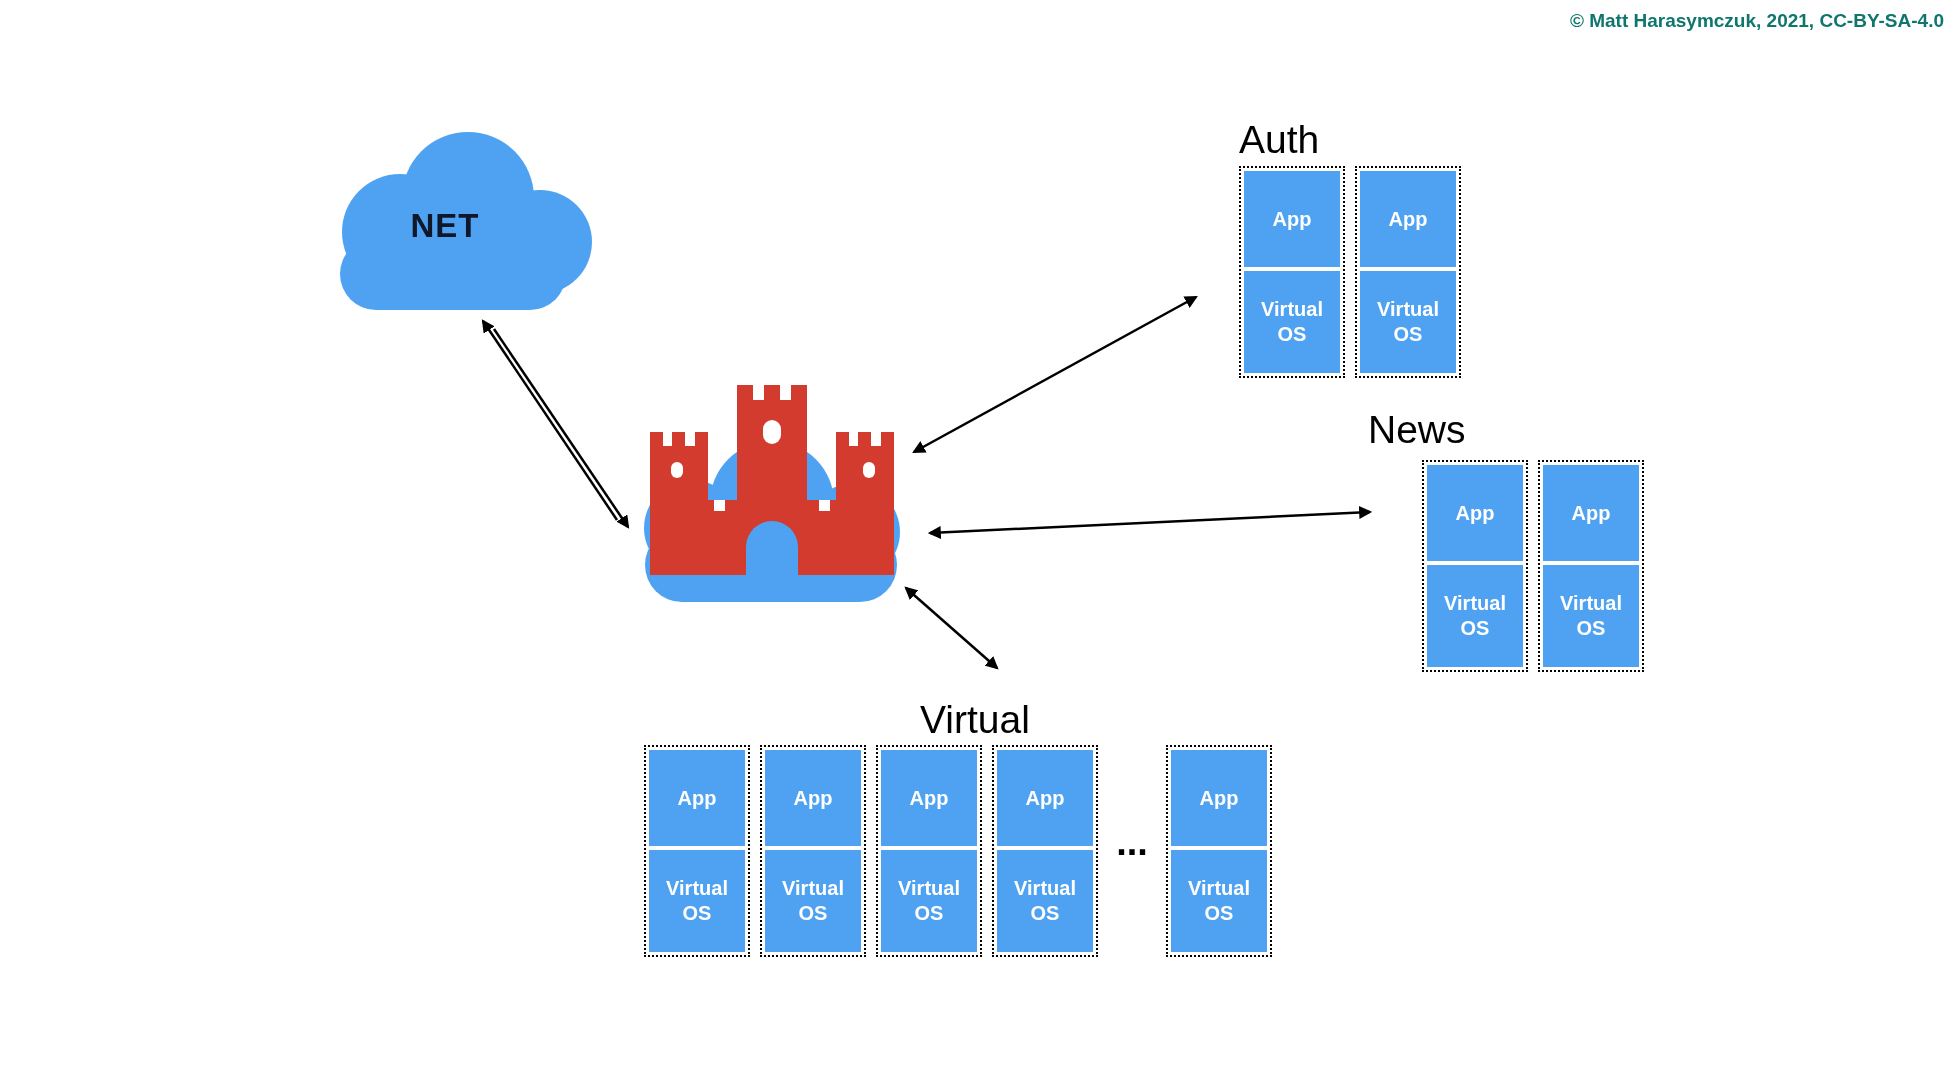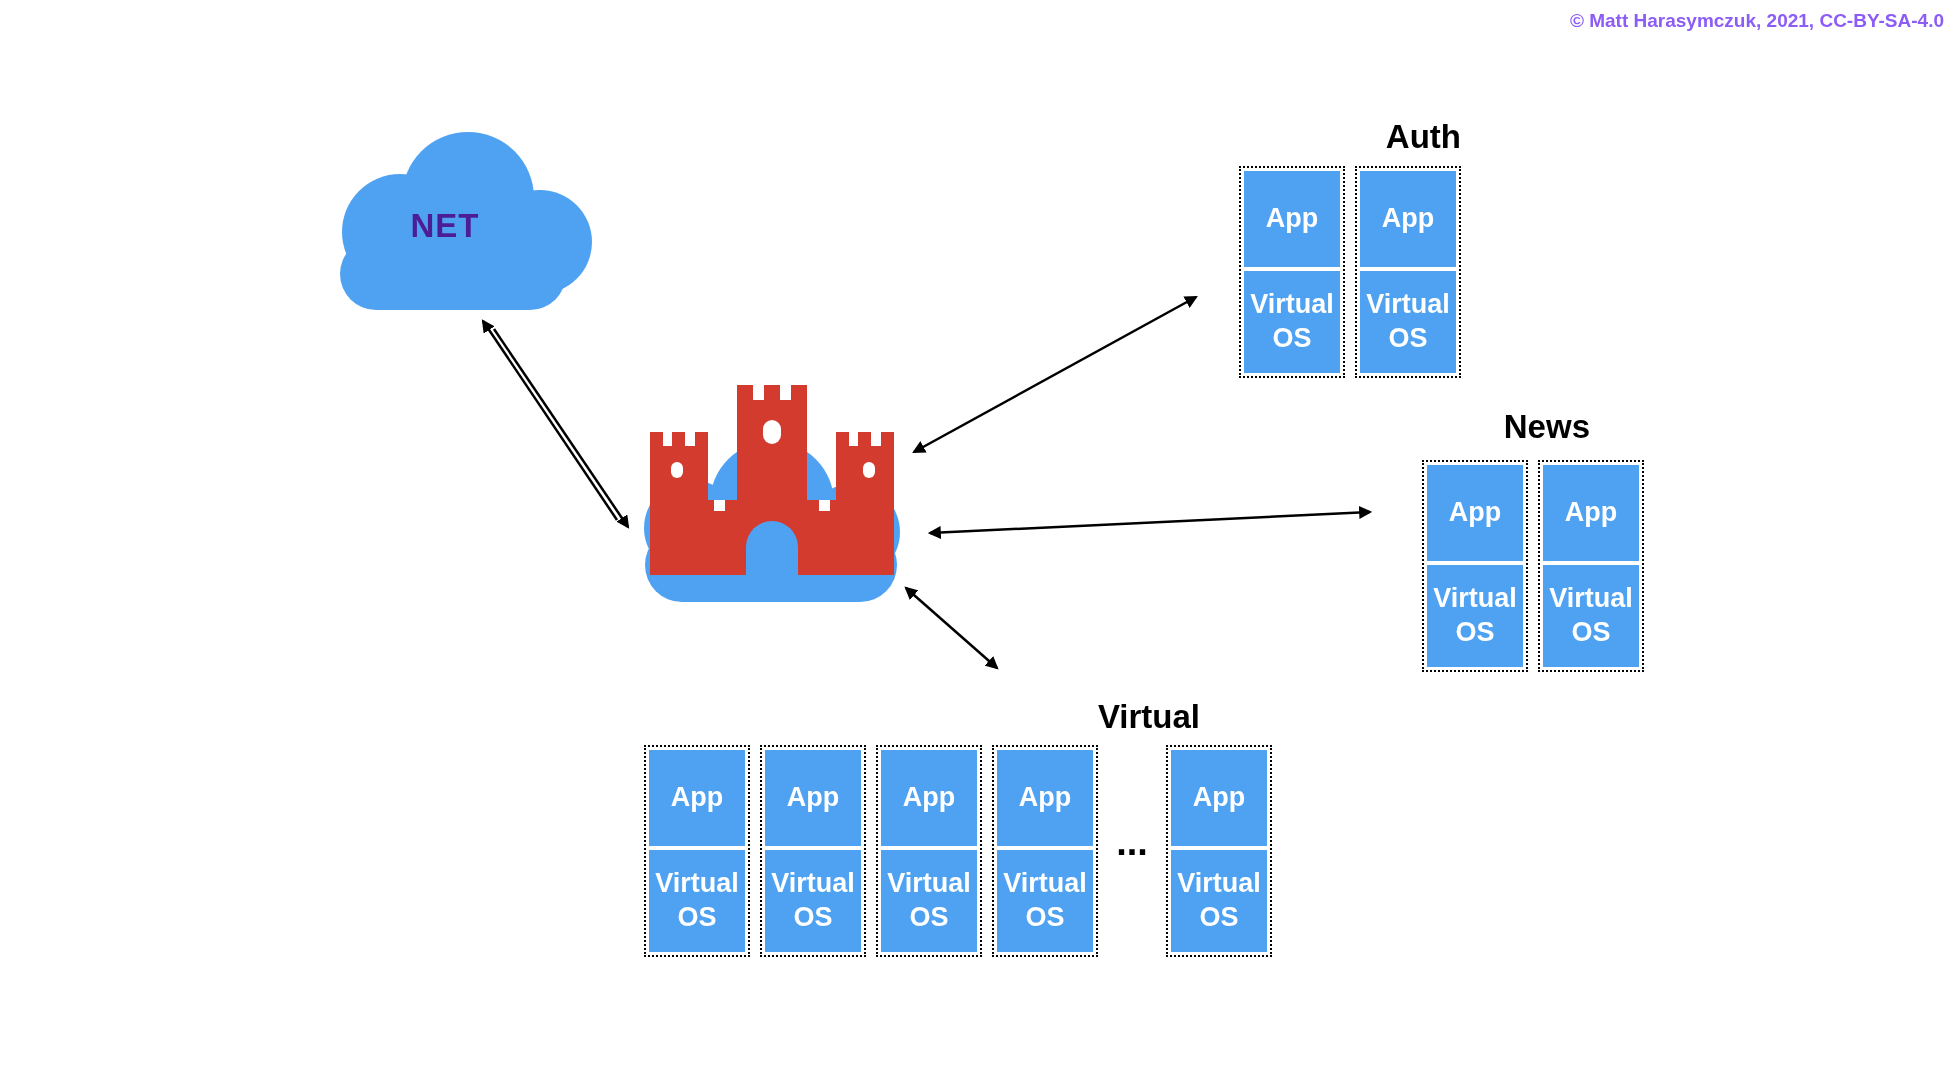--- a/index.html
+++ b/index.html
@@ -8,52 +8,52 @@
     background: #ffffff;
     font-family: "Liberation Sans", sans-serif;
     position: relative;
     overflow: hidden;
   }
   .canvas { position: absolute; inset: 0; width: 1960px; height: 1080px; }
   svg.diagram { position: absolute; left: 0; top: 0; }
 
   .copyright {
     position: absolute; top: 10px; right: 16px;
-    font-size: 19px; font-weight: bold; color: #8b5cf6;
+    font-size: 19px; font-weight: bold; color: #0f766e;
   }
 
   .net-label {
     position: absolute; left: 365px; top: 207px; width: 160px;
-    text-align: center; font-size: 33px; font-weight: bold; color: #4c1d95;
+    text-align: center; font-size: 33px; font-weight: bold; color: #0f172a;
     letter-spacing: 1px;
   }
 
   .group-title {
-    position: absolute; font-size: 33px; font-weight: bold;
-    color: #000; text-align: right;
+    position: absolute; font-size: 39px; font-weight: normal;
+    color: #000; text-align: left;
   }
   .auth-title     { left: 1239px; top: 118px; width: 222px; }
   .news-title     { left: 1368px; top: 408px; width: 222px; }
   .products-title { left: 920px;  top: 698px; width: 280px; }
 
   .group { position: absolute; display: flex; gap: 10px; }
   .auth-group     { left: 1239px; top: 166px; }
   .news-group     { left: 1422px; top: 460px; }
   .products-group { left: 644px;  top: 745px; }
 
   .stack {
     width: 106px;
     border: 2px dotted #000;
     background: #fff;
     padding: 3px;
     display: flex; flex-direction: column; gap: 4px;
   }
   .cell {
     background: #4FA2F2; color: #fff;
-    font-weight: bold; font-size: 27px;
+    font-weight: bold; font-size: 20px;
     display: flex; align-items: center; justify-content: center;
     text-align: center; line-height: 1.25;
   }
   .cell.app { height: 96px; }
   .cell.vos { height: 102px; white-space: pre-line; }
 
   .ellipsis {
     width: 48px; align-self: center; text-align: center;
     font-size: 38px; font-weight: bold; color: #000;
     padding-bottom: 18px;

